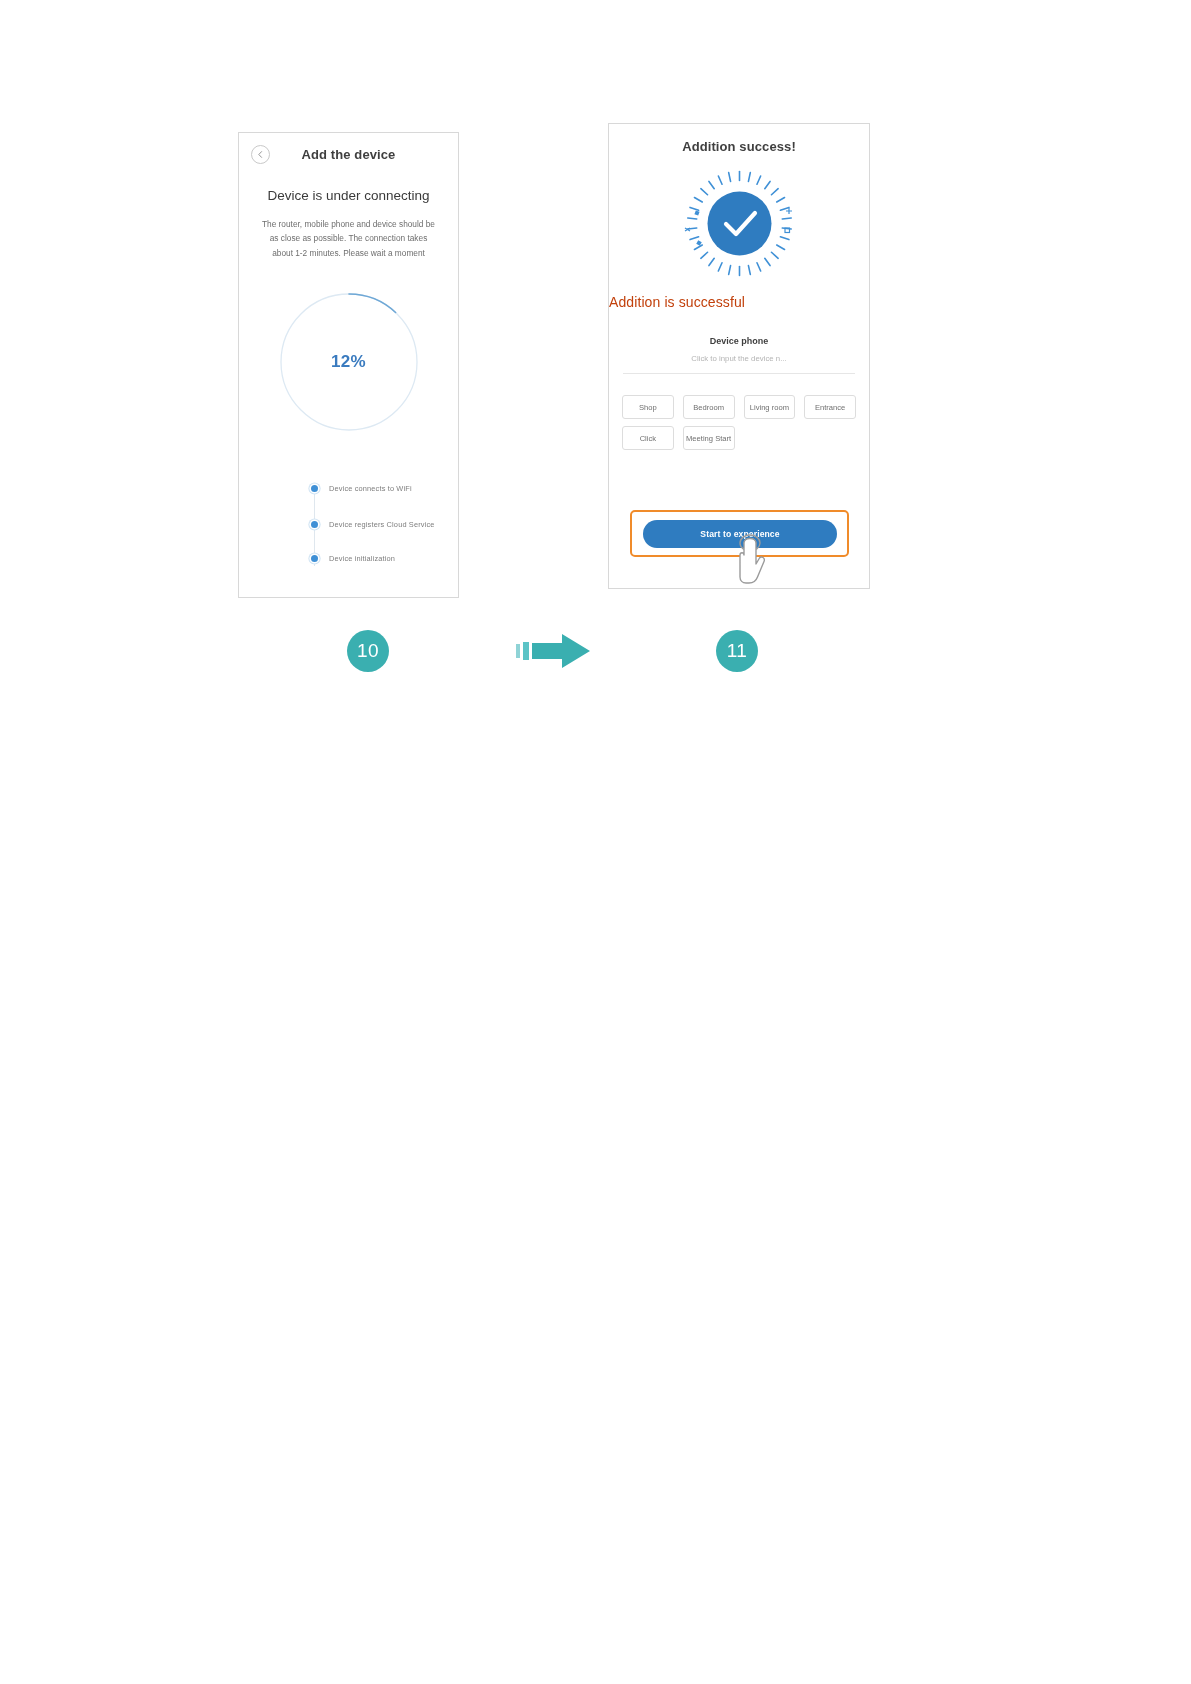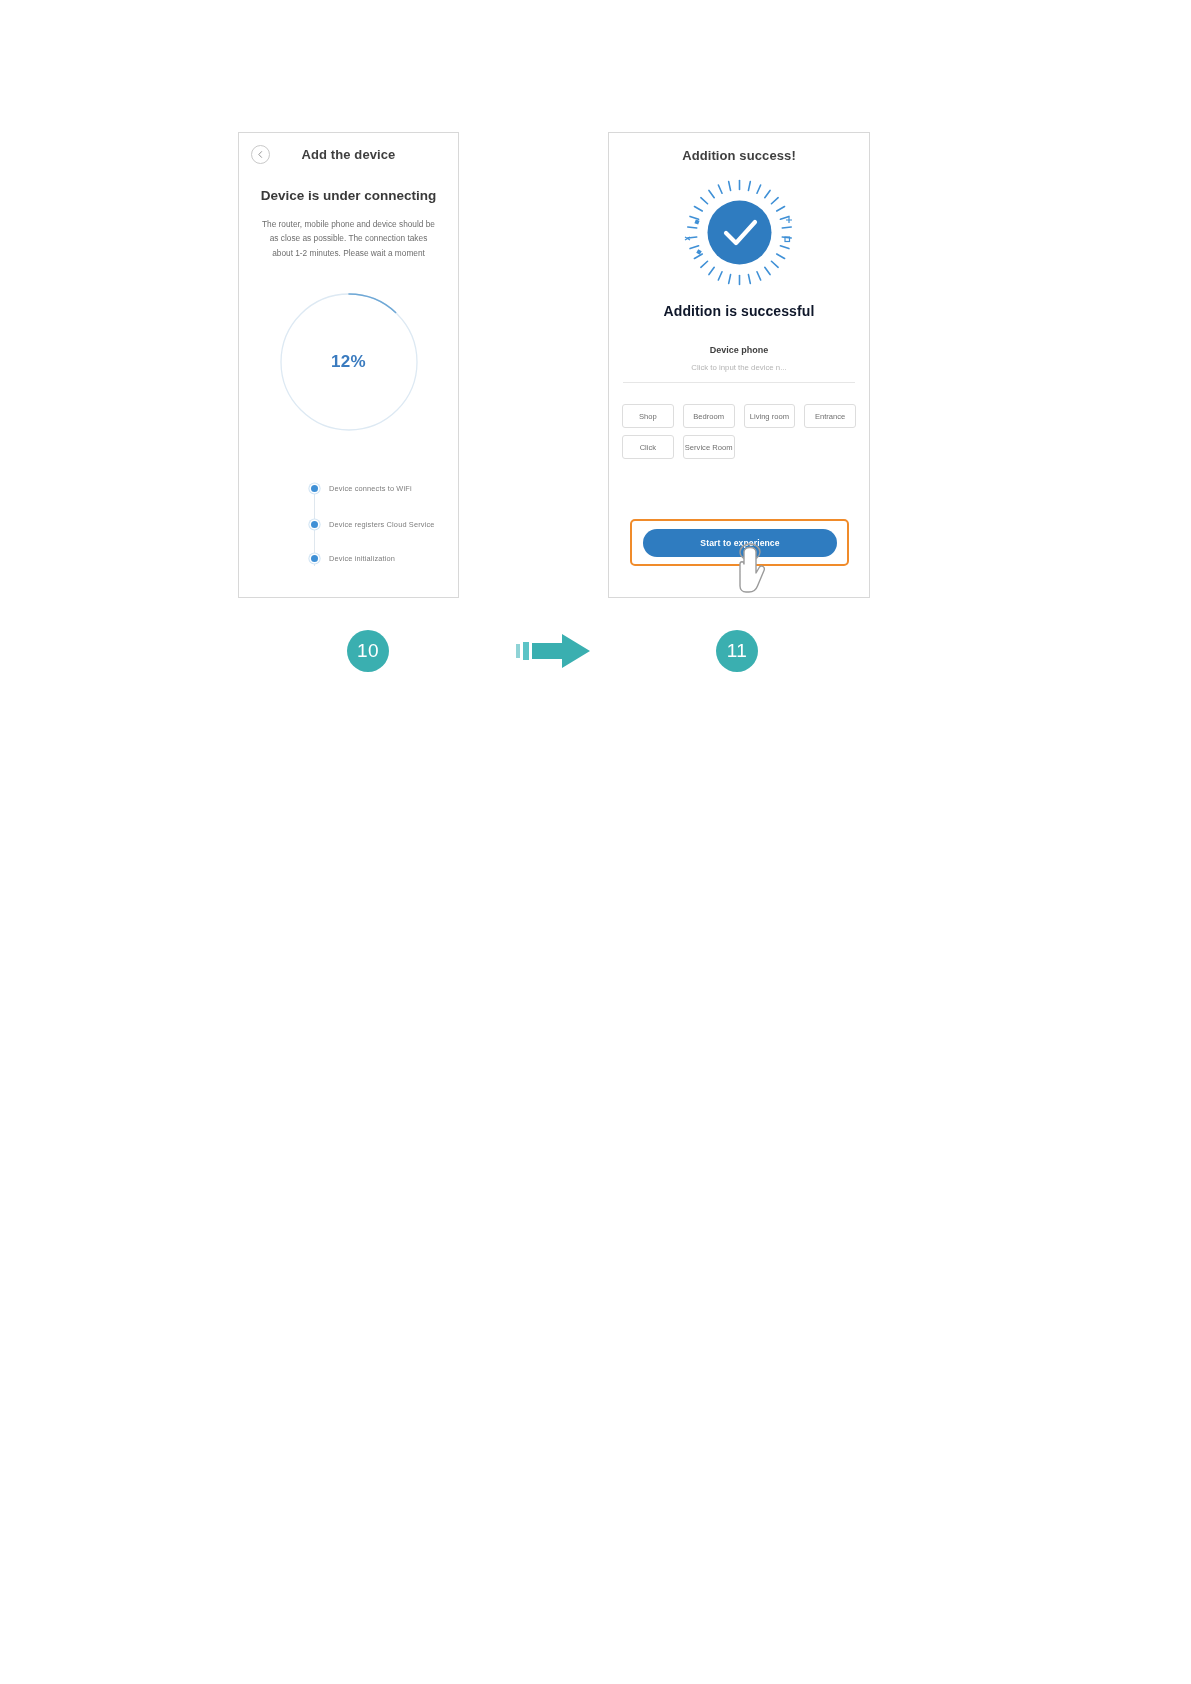--- a/index.html
+++ b/index.html
@@ -28,21 +28,21 @@
     overflow: hidden;
   }
   #phone-connecting {
     left: 238px;
     top: 132px;
     width: 221px;
     height: 466px;
   }
   #phone-success {
     left: 608px;
-    top: 132px;
+    top: 123px;
     width: 262px;
     height: 466px;
   }
 
   
   .nav-bar {
     position: relative;
     height: 46px;
   }
   .back-btn {
@@ -67,21 +67,21 @@
     text-align: center;
     font-size: 13px;
     font-weight: bold;
     color: #3f3f3f;
     letter-spacing: .1px;
   }
 
   .screen-heading {
     text-align: center;
     font-size: 13.5px;
-    font-weight: bold;
+    font-weight: normal;
     color: #3a3a3a;
     margin-top: 9px;
   }
   .screen-desc {
     margin: 14px 20px 0 20px;
     text-align: center;
     font-size: 8.3px;
     line-height: 1.72;
     color: #6e6e6e;
   }
@@ -156,24 +156,24 @@
   }
   .badge-wrap {
     position: relative;
     width: 115px;
     height: 115px;
     margin: 12px auto 0 auto;
   }
   .badge-wrap svg { display: block; }
 
   .success-sub {
-    text-align: center;
+    text-align: left;
     font-size: 14px;
-    font-weight: bold;
-    color: #0f172a;
+    font-weight: normal;
+    color: #c2410c;
     margin-top: 13px;
     letter-spacing: .1px;
   }
 
   .dev-name-label {
     text-align: center;
     font-size: 9px;
     font-weight: bold;
     color: #3f3f3f;
     margin-top: 26px;
@@ -376,21 +376,21 @@
     <div class="dev-name-label">Device phone</div>
     <div class="dev-name-input">Click to input the device n...</div>
     <div class="divider"></div>
 
     <div class="room-grid">
       <div class="room-btn">Shop</div>
       <div class="room-btn">Bedroom</div>
       <div class="room-btn">Living room</div>
       <div class="room-btn">Entrance</div>
       <div class="room-btn">Click</div>
-      <div class="room-btn">Service Room</div>
+      <div class="room-btn">Meeting Start</div>
     </div>
 
     <div class="cta-highlight"></div>
     <div class="cta-button">Start to experience</div>
 
     <div class="cursor-hand">
       <svg width="36" height="52" viewBox="0 0 36 52">
         <ellipse cx="18" cy="9" rx="10" ry="8" fill="none" stroke="#9b9b9b" stroke-width="1.4"></ellipse>
         <ellipse cx="18" cy="9" rx="6" ry="4.6" fill="none" stroke="#9b9b9b" stroke-width="1.2"></ellipse>
         <path d="M12 9 C12 3 24 3 24 9 L24 30 L27.5 24 C29.5 21.5 33.5 24 32 27.5 L25.5 43 C24 47 21 49 17 49 L14 49 C10.5 49 8 46.5 8 43 L8 21 C8 18 12 18 12 21 Z" fill="#ffffff" stroke="#9b9b9b" stroke-width="1.4" stroke-linejoin="round"></path>

